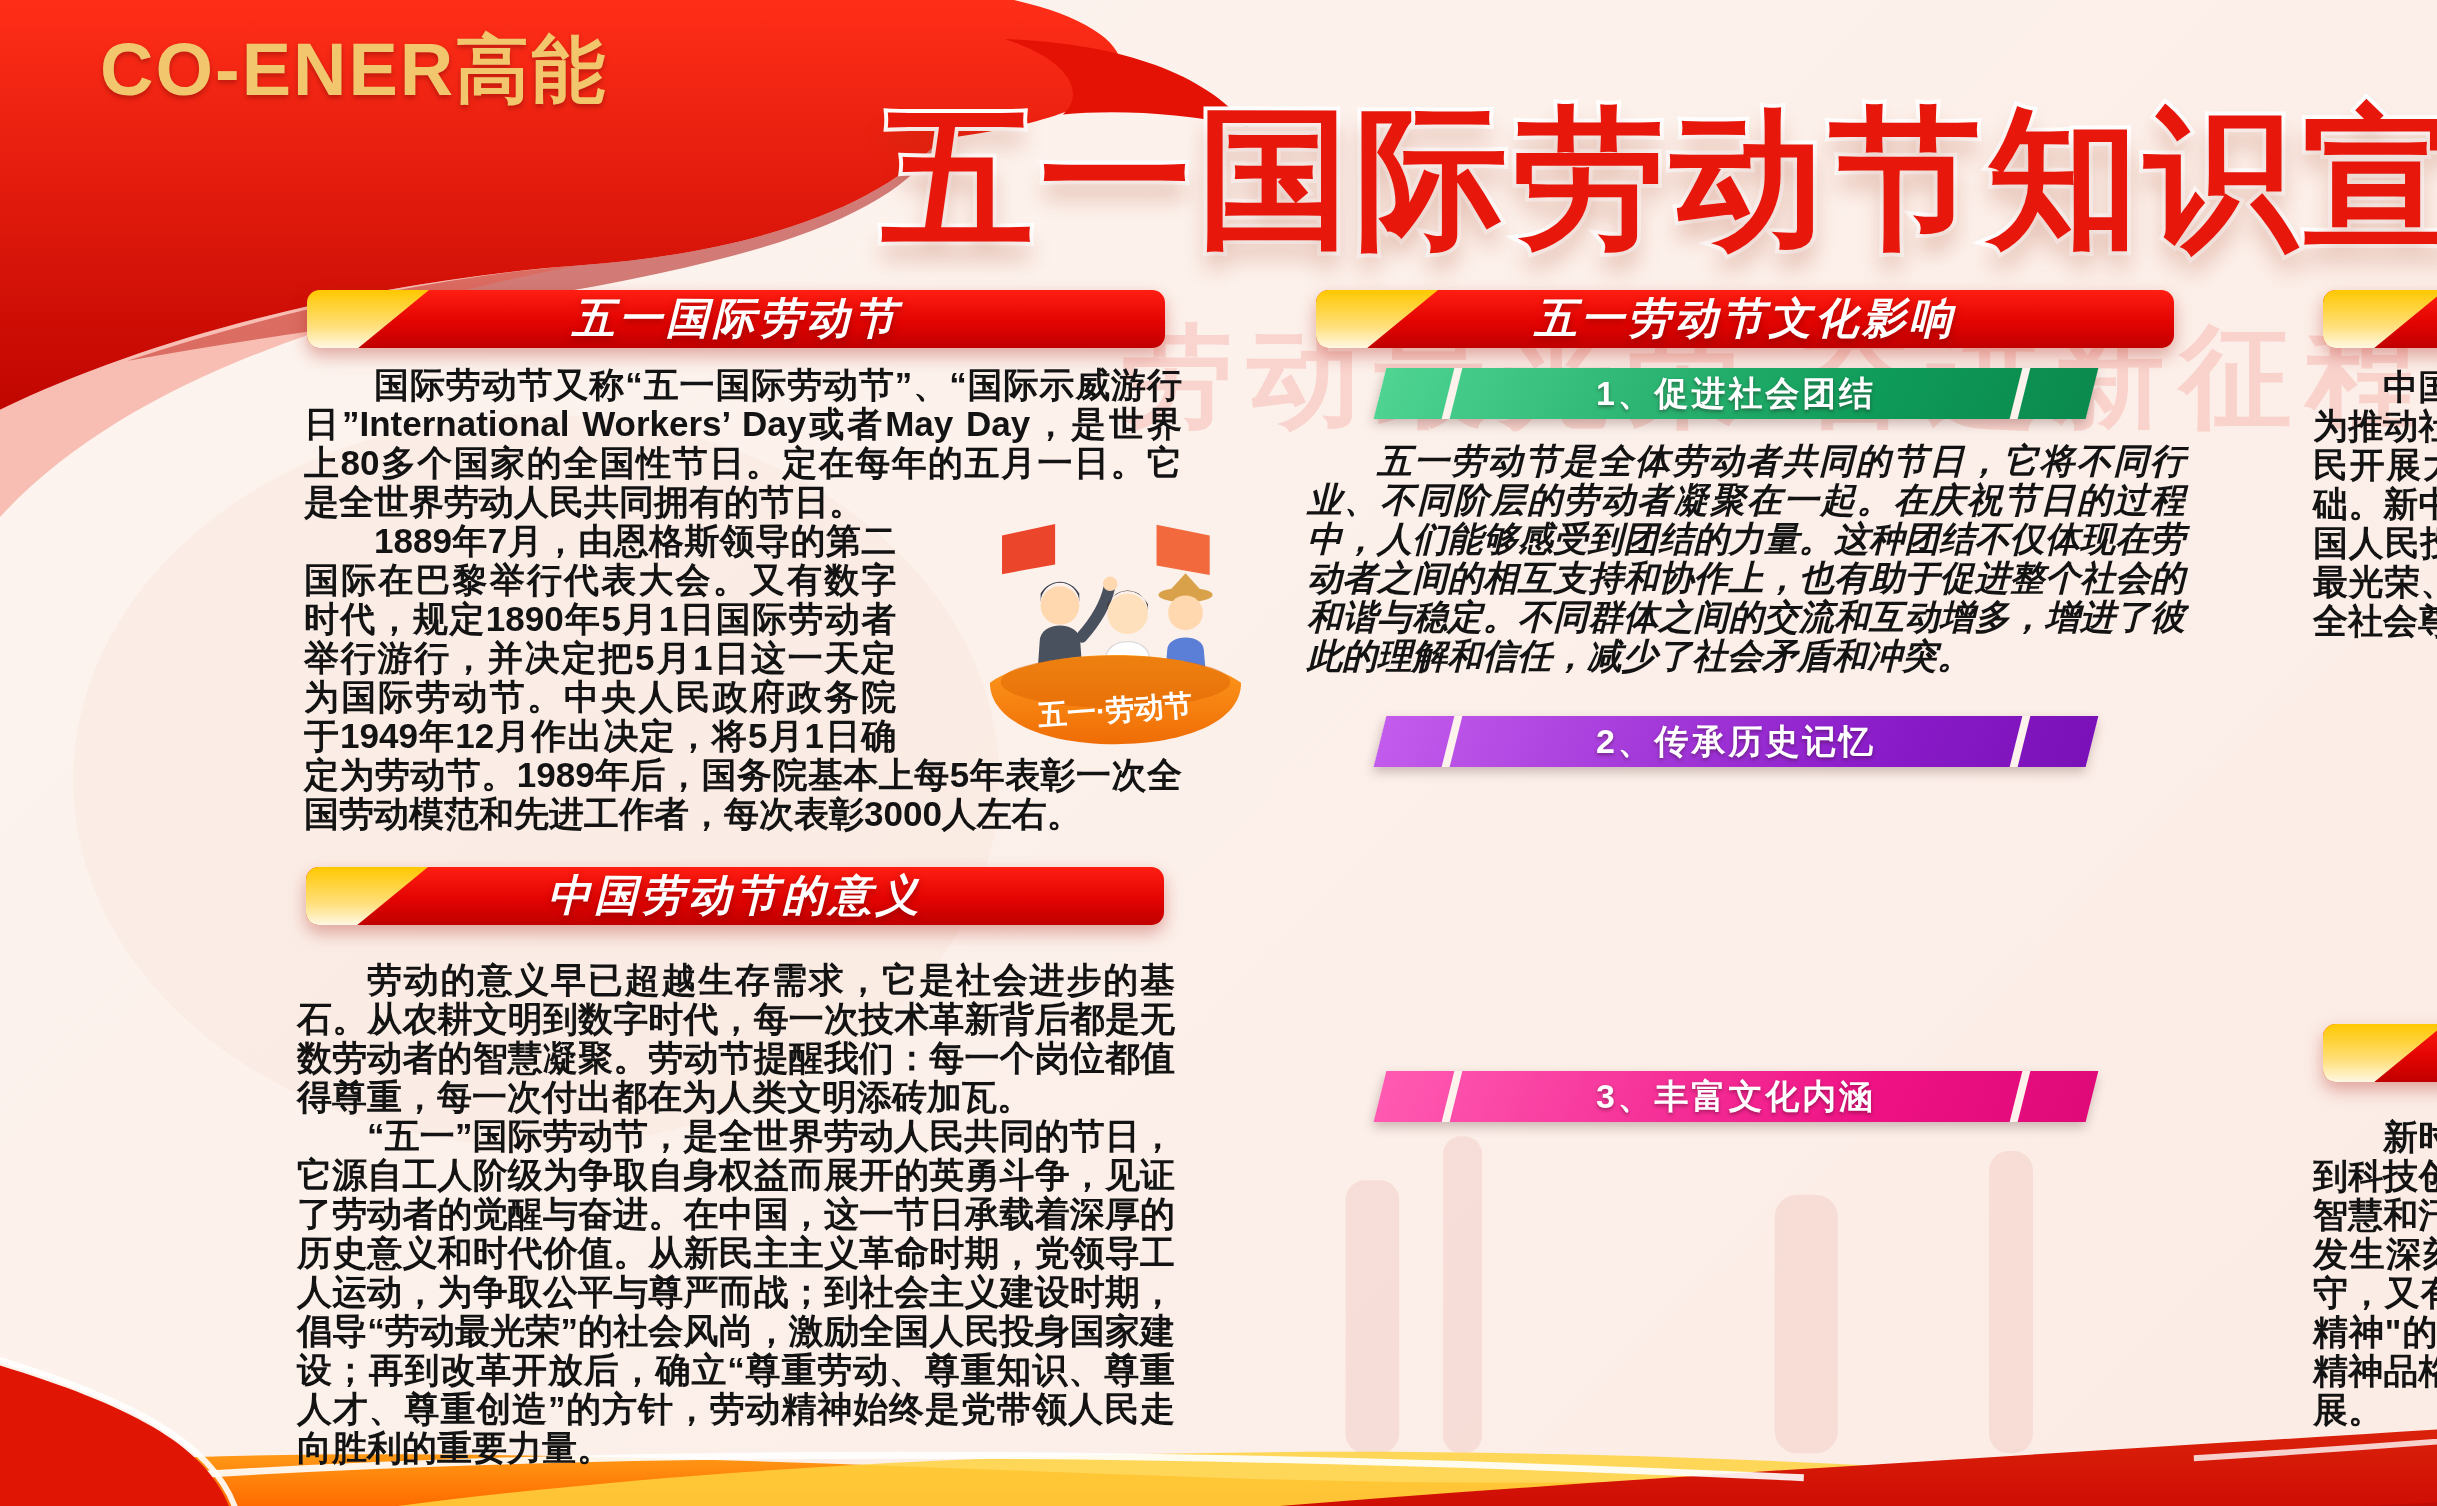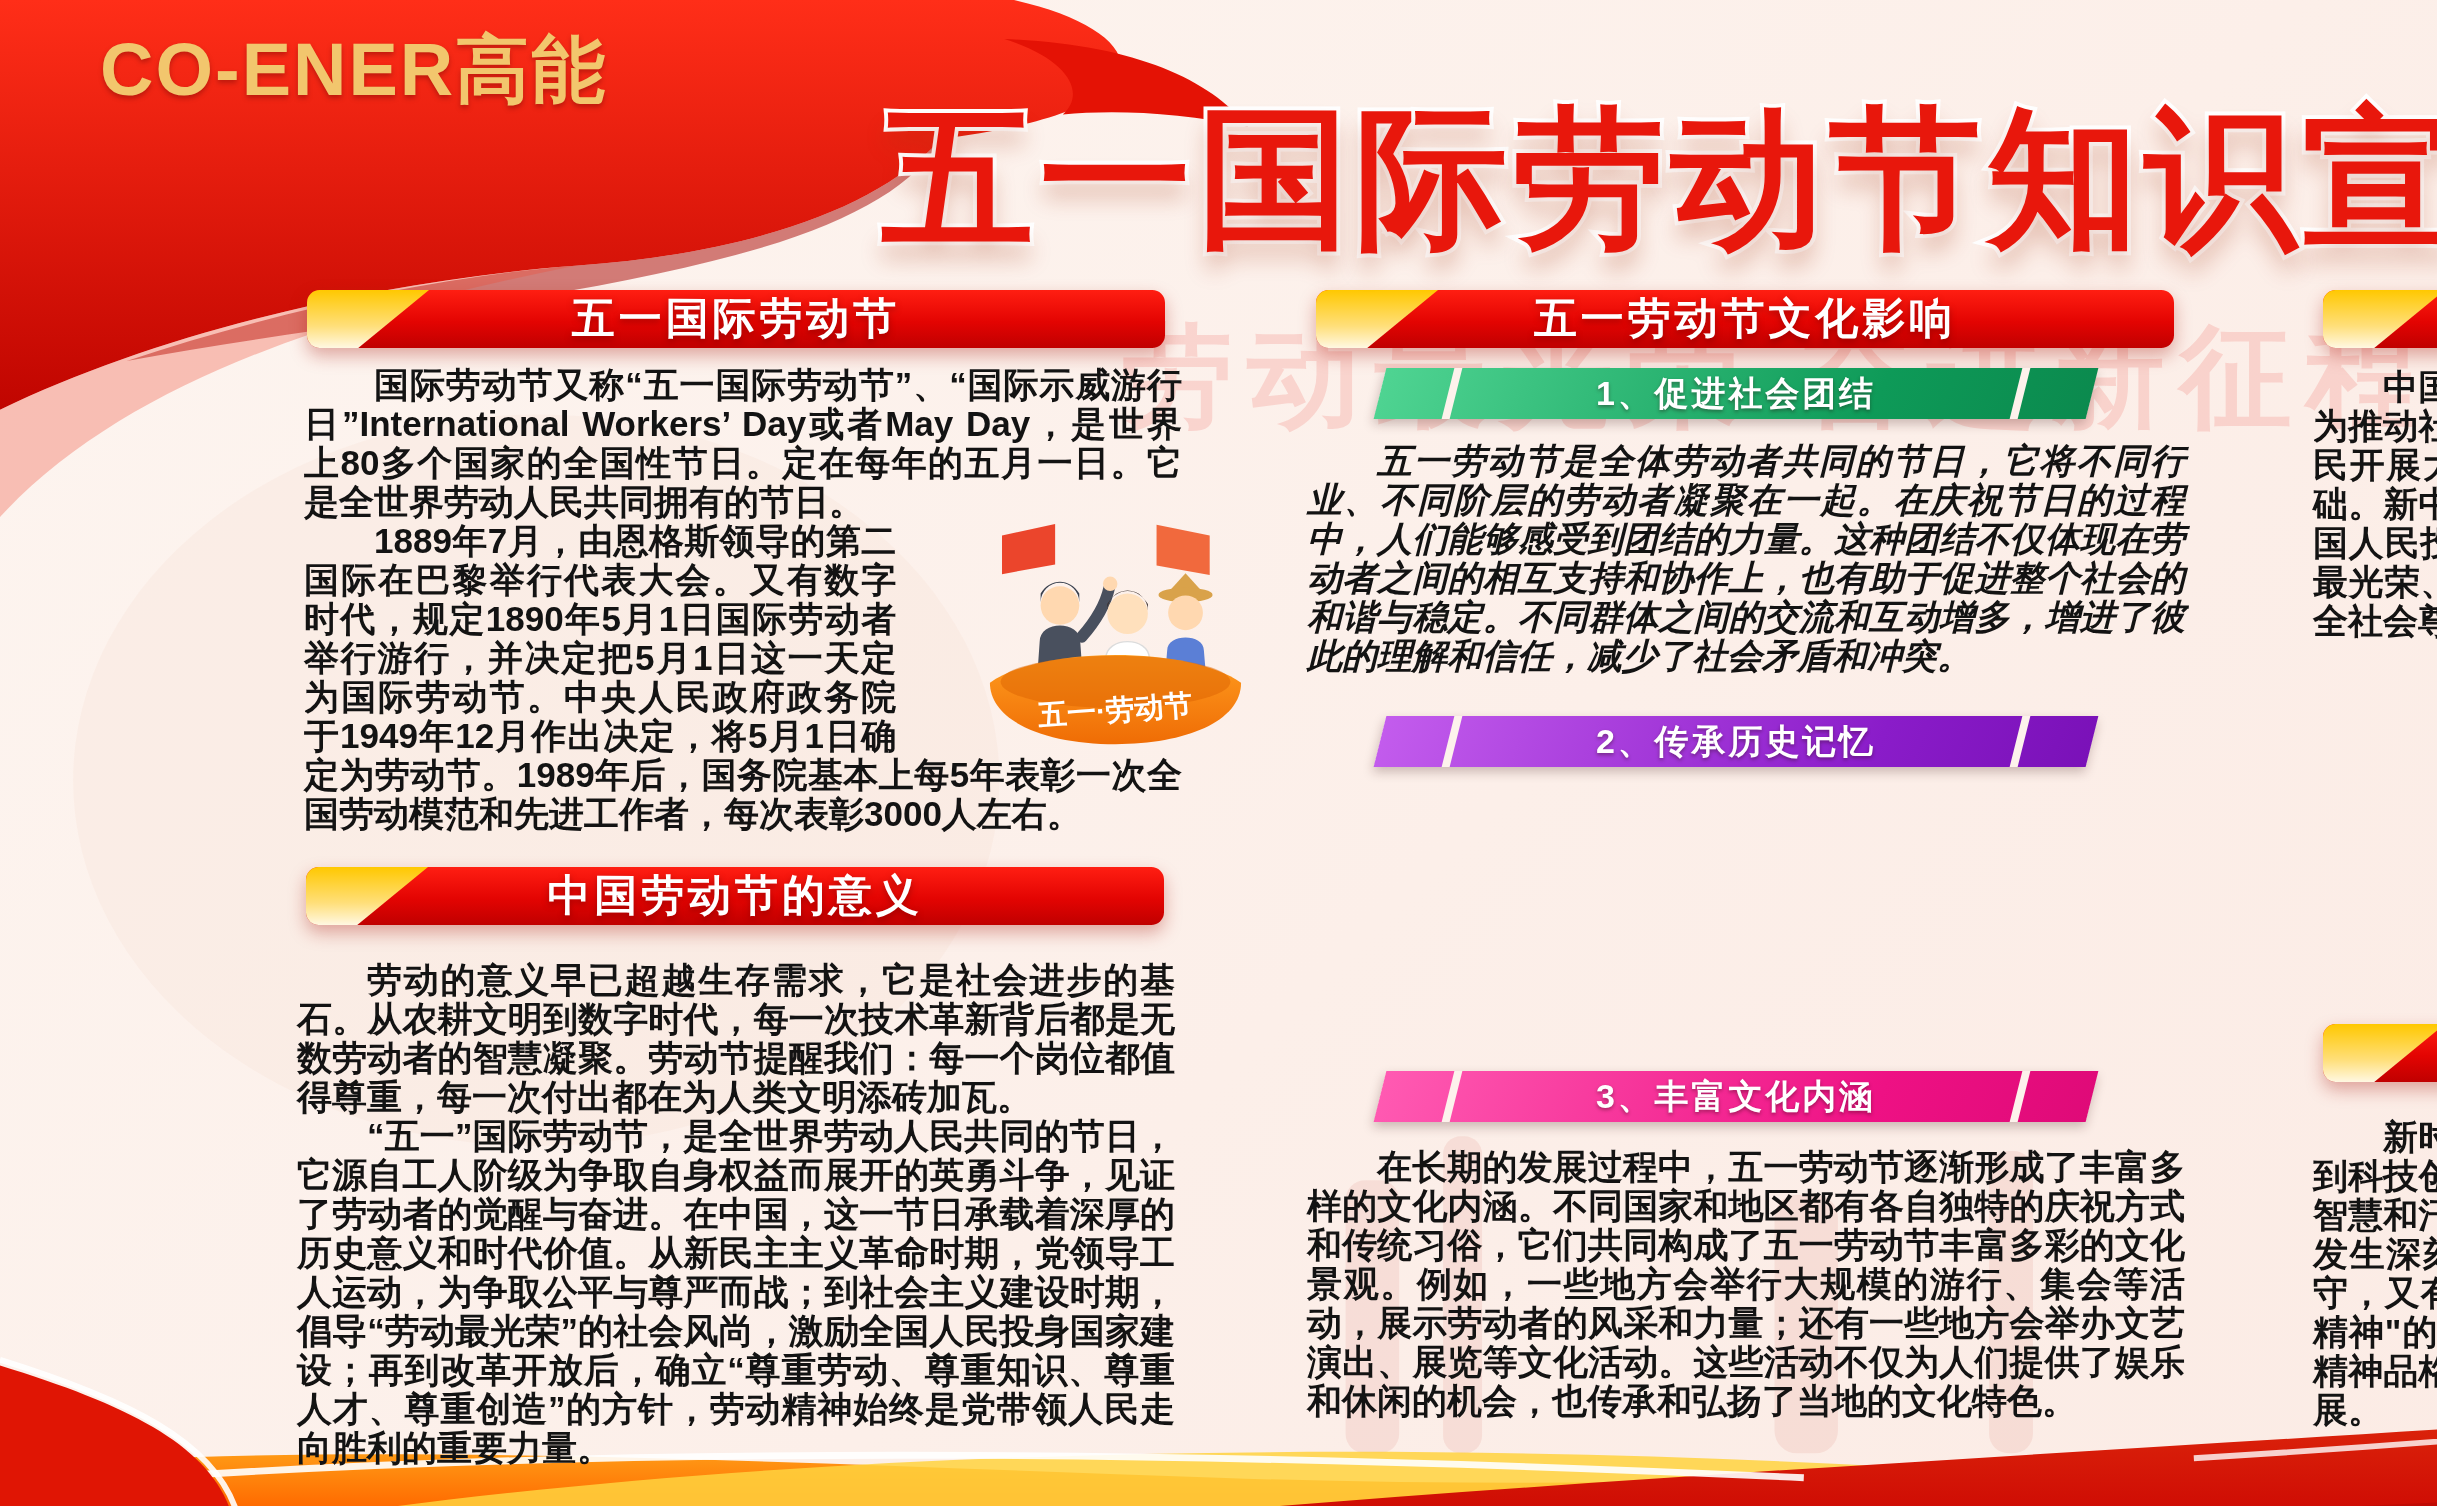--- a/index.html
+++ b/index.html
@@ -11,21 +11,21 @@
     font-size:112px;font-weight:900;letter-spacing:14.6px;color:rgba(228,24,16,.13);}
   .logo{position:absolute;left:73px;top:20.5px;z-index:3;font-size:74px;font-weight:900;
     letter-spacing:2px;color:#f2c66d;text-shadow:0 2.9px 4.9px rgba(90,0,0,.35);margin-left:27px;}
   .page-title{position:absolute;left:839px;top:78px;width:1980px;z-index:3;text-align:center;
     font-size:152px;font-weight:900;letter-spacing:5.9px;color:#e8170c;
     -webkit-text-stroke:7.8px #ffffff;paint-order:stroke fill;
     text-shadow:0 16.6px 22.4px rgba(160,50,15,.28);}
   .banner{position:absolute;width:858px;height:58px;z-index:2;border-radius:12.7px;
     background:linear-gradient(180deg,#ff1e12 0%,#e30402 55%,#c00000 100%);
     box-shadow:0 7.8px 16.6px rgba(170,25,15,.35);
-    display:flex;align-items:center;justify-content:center;overflow:hidden;}
+    display:flex;align-items:center;justify-content:center;overflow:hidden;font-style:italic;}
   .banner::before{content:"";position:absolute;left:0;top:0;bottom:0;width:122px;
     background:linear-gradient(180deg,#ffc800 0%,#ffdf7a 62%,#fff8e2 100%);
     clip-path:polygon(0 0,100% 0,42% 100%,0 100%);}
   .banner .bt{position:relative;z-index:1;font-size:43px;font-weight:900;color:#fff;
     letter-spacing:3.9px;text-shadow:0 3.4px 5.9px rgba(110,0,0,.5);}
   .sub{position:absolute;width:712px;height:51px;z-index:2;transform:skewX(-14deg);
     display:flex;align-items:center;justify-content:center;box-shadow:0 4.9px 10.7px rgba(60,20,20,.25);}
   .sub::before,.sub::after{content:"";position:absolute;top:0;bottom:0;width:7.8px;background:#fdf2ec;}
   .sub::before{left:68px;} .sub::after{right:68px;}
   .sub .st{transform:skewX(14deg);font-size:34px;font-weight:900;color:#fff;letter-spacing:2.9px;
@@ -160,23 +160,20 @@
     <p><span>五一劳动节是全体劳动者共同的节日，它将不同行业、不同阶层的劳动者凝聚在一起。在庆祝节日的过程中，人们能够感受到团结的力量。这种团结不仅体现在劳动者之间的相互支持和协作上，也有助于促进整个社会的和谐与稳定。不同群体之间的交流和互动增多，增进了彼此的理解和信任，减少了社会矛盾和冲突。</span></p>
   </div>
 
   <div class="sub purple" style="left:1380px;top:716px;">
     <span class="st">2、传承历史记忆</span>
   </div>
 
   <div class="sub pink" style="left:1380px;top:1071px;">
     <span class="st">3、丰富文化内涵</span>
   </div>
-  <div class="para" style="left:1307px;top:1147px;">
-    <p><span>在长期的发展过程中，五一劳动节逐渐形成了丰富多样的文化内涵。不同国家和地区都有各自独特的庆祝方式和传统习俗，它们共同构成了五一劳动节丰富多彩的文化景观。例如，一些地方会举行大规模的游行、集会等活动，展示劳动者的风采和力量；还有一些地方会举办文艺演出、展览等文化活动。这些活动不仅为人们提供了娱乐和休闲的机会，也传承和弘扬了当地的文化特色。</span></p>
-  </div>
 
   <div class="banner" style="left:2323px;top:290px;">
     
   </div>
   <div class="para" style="left:2313px;top:367px;">
     <p><span>中国共产党始终高度重视劳动的价值，将劳动精神作为推动社会进步的重要力量。在革命战争年代，党领导人民开展大生产运动，用劳动支持前线，奠定了胜利的基础。新中国成立后，劳动模范成为时代的楷模，激励着全国人民投身社会主义建设。习近平总书记多次强调“劳动最光荣、劳动最崇高、劳动最伟大、劳动最美丽”，号召全社会尊重劳动、尊重劳动者。</span></p>
   </div>
 
   <div class="banner" style="left:2323px;top:1024px;">
     

